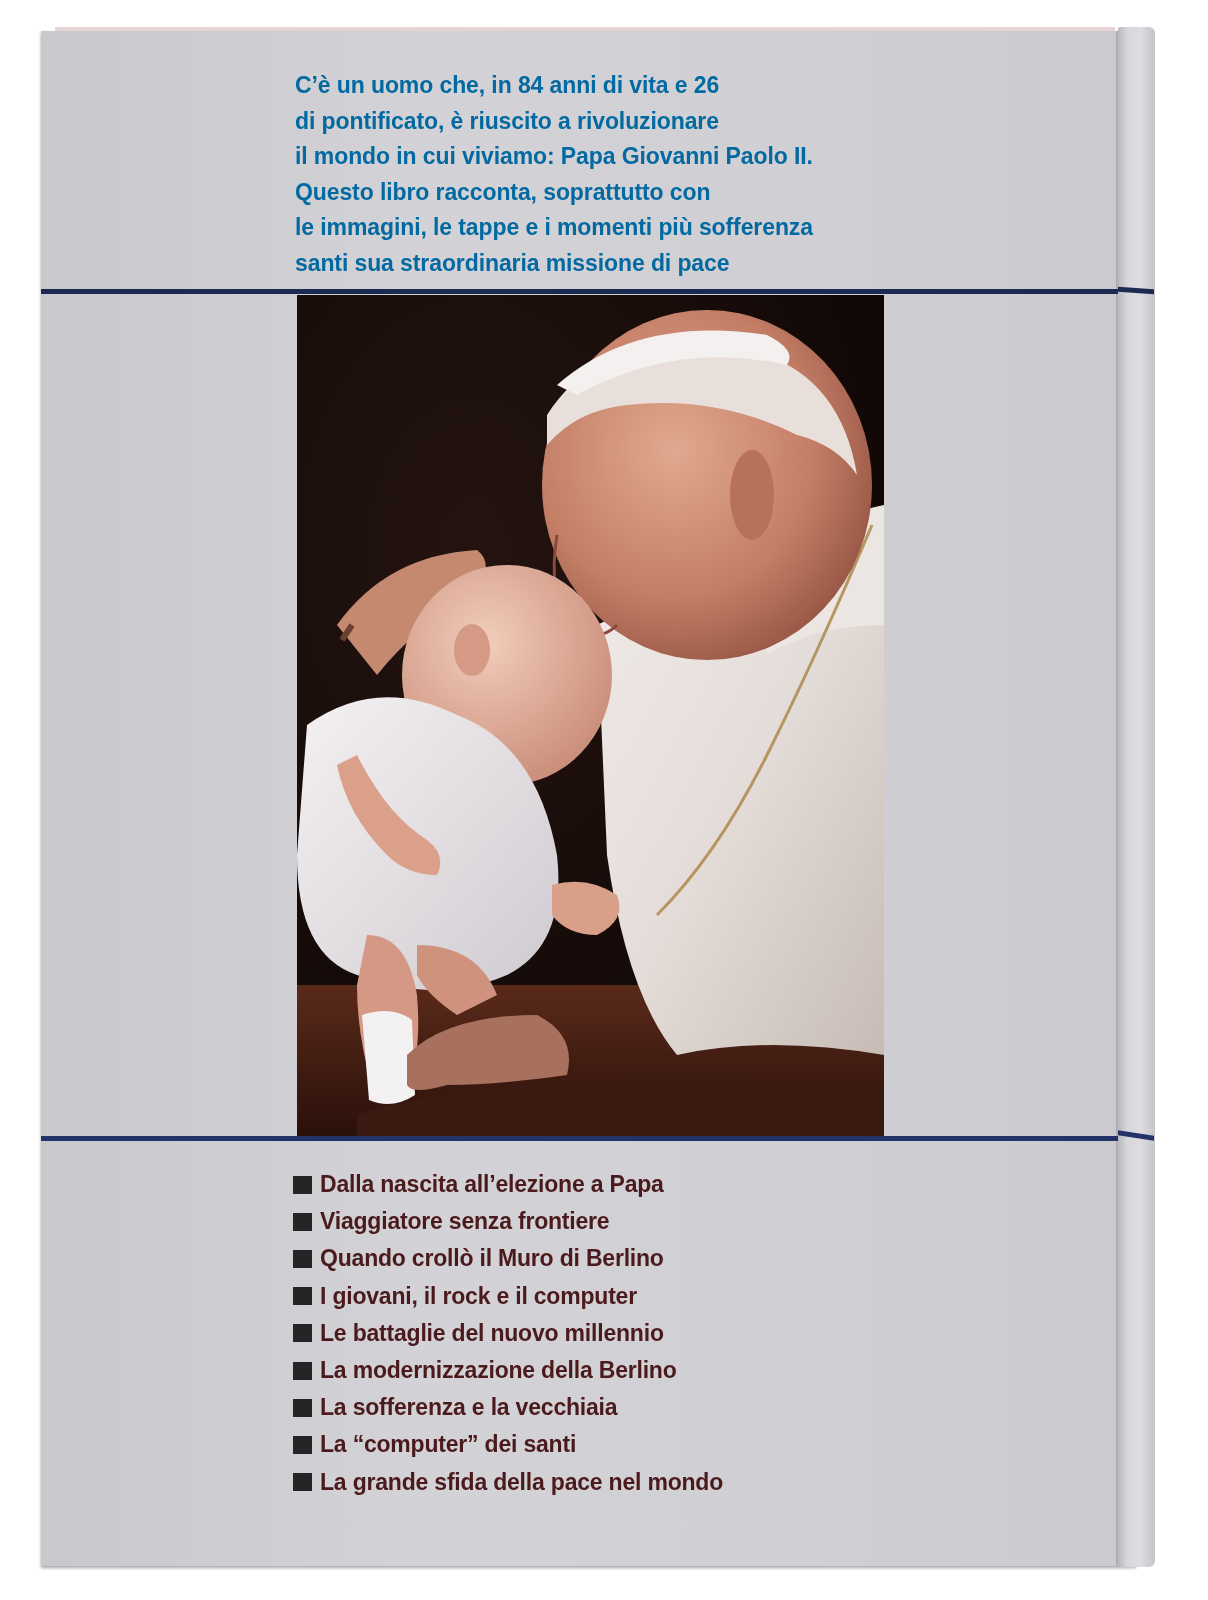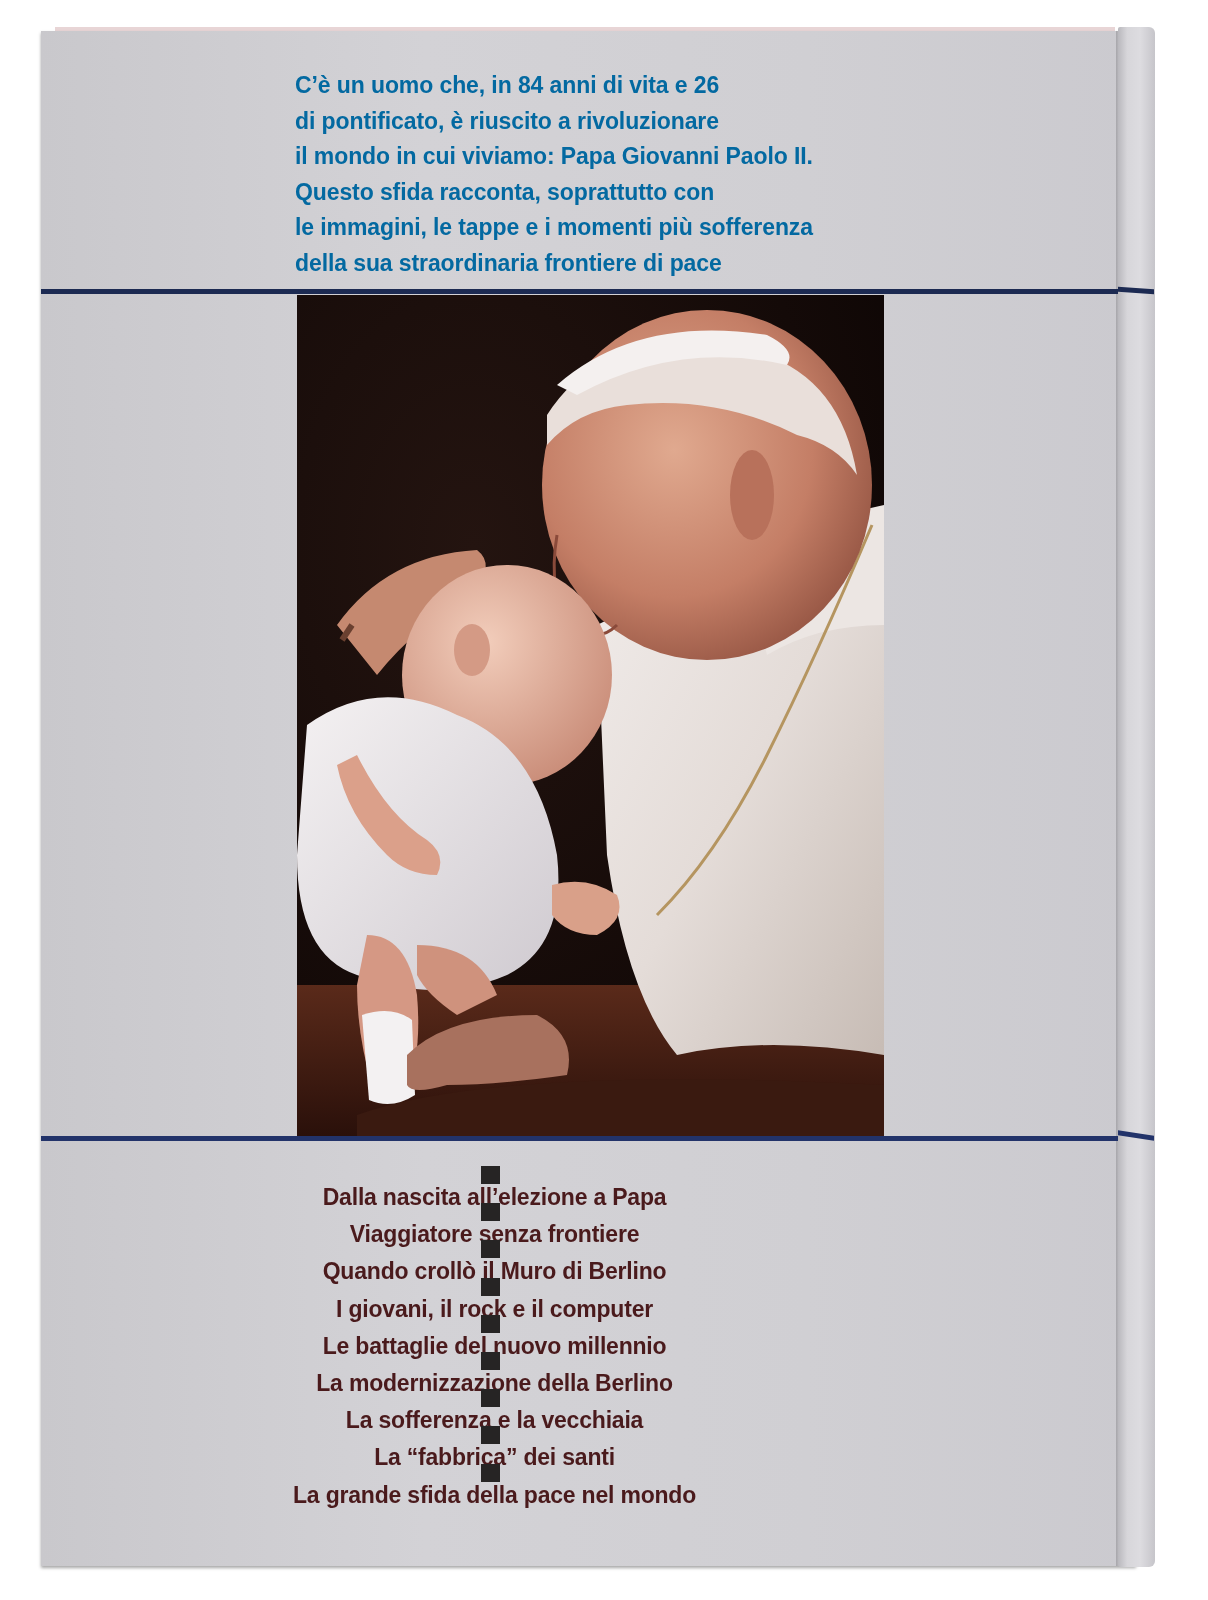--- a/index.html
+++ b/index.html
@@ -105,21 +105,20 @@
       top: 1166px;
       margin: 0;
       padding: 0;
       list-style: none;
     }
     .chapter {
       display: flex;
       align-items: center;
       height: 37.2px;
       white-space: nowrap;
-      flex-direction: column;
     }
     .bullet {
       width: 19px;
       height: 18px;
       background: #262424;
       margin-right: 8px;
       flex: 0 0 auto;
     }
     .chapter-label {
       color: #4a1a1c;
@@ -138,23 +137,23 @@
 
 <div class="rule rule-top"></div>
 <div class="rule-spine rule-spine-top"></div>
 <div class="rule rule-bottom"></div>
 <div class="rule-spine rule-spine-bottom"></div>
 
 <div class="blurb">
   <span class="blurb-line">C’è un uomo che, in 84 anni di vita e 26</span>
   <span class="blurb-line">di pontificato, è riuscito a rivoluzionare</span>
   <span class="blurb-line">il mondo in cui viviamo: Papa Giovanni Paolo II.</span>
-  <span class="blurb-line">Questo sfida racconta, soprattutto con</span>
+  <span class="blurb-line">Questo libro racconta, soprattutto con</span>
   <span class="blurb-line">le immagini, le tappe e i momenti più sofferenza</span>
-  <span class="blurb-line">della sua straordinaria frontiere di pace</span>
+  <span class="blurb-line">santi sua straordinaria missione di pace</span>
 </div>
 
 <div class="photo" title="Pope John Paul II kissing the forehead of an infant dressed in white">
   <svg width="587" height="841" viewBox="0 0 587 841" xmlns="http://www.w3.org/2000/svg">
     <defs>
       <radialGradient id="bg" cx="0.3" cy="0.3" r="0.9">
         <stop offset="0" stop-color="#241410"></stop>
         <stop offset="1" stop-color="#0c0504"></stop>
       </radialGradient>
       <radialGradient id="skin" cx="0.4" cy="0.4" r="0.7">
@@ -244,19 +243,19 @@
   <li class="chapter">
     <span class="bullet"></span>
     <span class="chapter-label">La modernizzazione della Berlino</span>
   </li>
   <li class="chapter">
     <span class="bullet"></span>
     <span class="chapter-label">La sofferenza e la vecchiaia</span>
   </li>
   <li class="chapter">
     <span class="bullet"></span>
-    <span class="chapter-label">La “fabbrica” dei santi</span>
+    <span class="chapter-label">La “computer” dei santi</span>
   </li>
   <li class="chapter">
     <span class="bullet"></span>
     <span class="chapter-label">La grande sfida della pace nel mondo</span>
   </li>
 </ul>
 
 </body></html>

